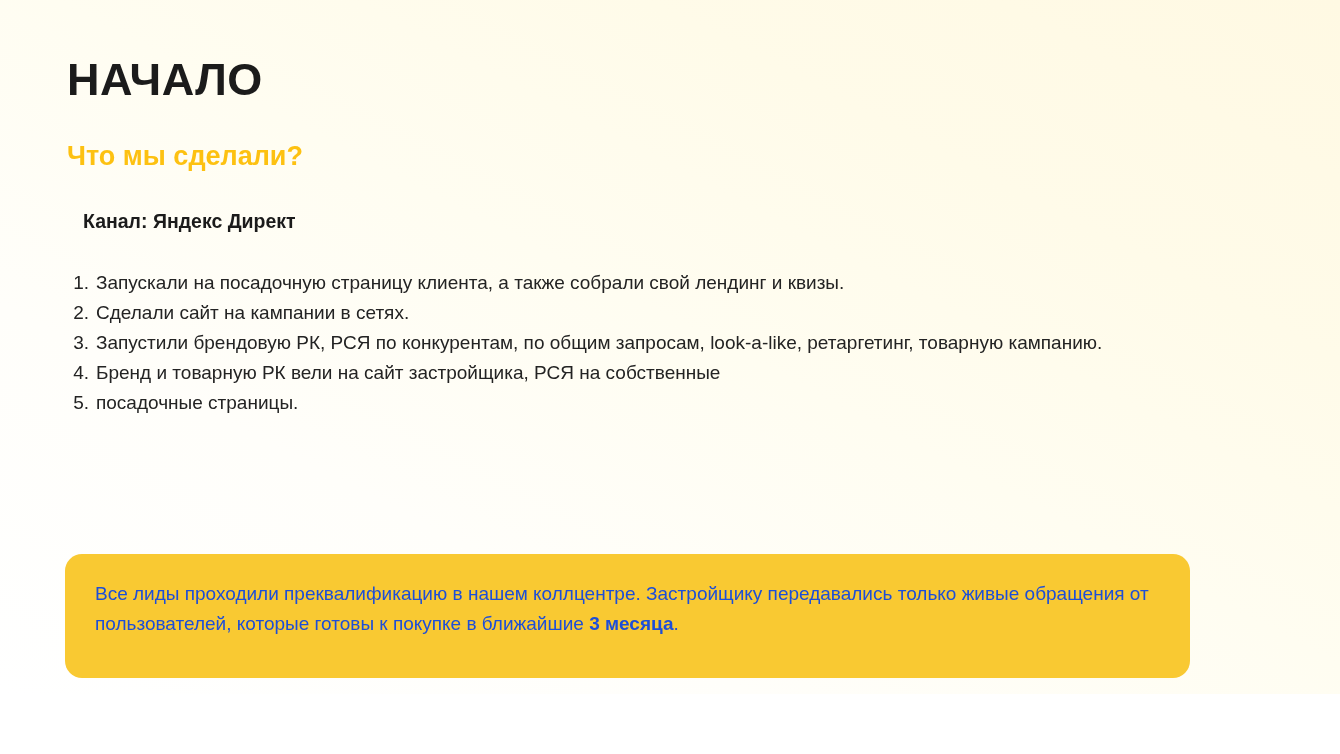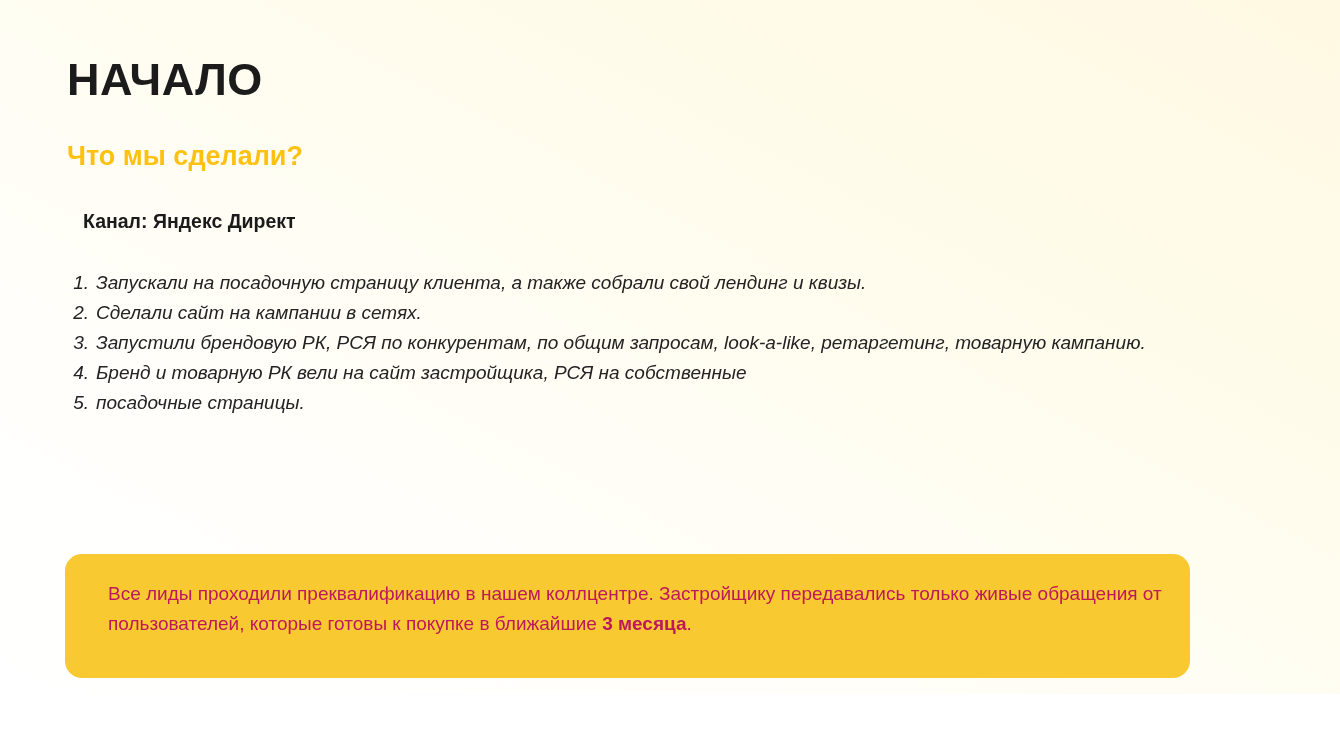--- a/index.html
+++ b/index.html
@@ -69,21 +69,20 @@
   }
 
   
   .steps-list {
     position: absolute;
     left: 67px;
     top: 268px;
     width: 1120px;
     list-style: none;
     counter-reset: step;
-    font-style: italic;
   }
 
   .steps-list li {
     position: relative;
     counter-increment: step;
     padding-left: 29px;
     font-size: 19px;
     line-height: 30px;
     color: #232323;
     font-weight: normal;
@@ -107,26 +106,26 @@
     left: 65px;
     top: 554px;
     width: 1125px;
     height: 124px;
     background: #f9c932;
     border-radius: 17px;
   }
 
   .callout-text {
     position: absolute;
-    left: 43px;
+    left: 30px;
     top: 25px;
     width: 1065px;
     font-size: 19px;
     line-height: 30px;
-    color: #be185d;
+    color: #1d4ed8;
   }
 
   .callout-text b {
     font-weight: bold;
   }
 </style>
 </head>
 <body>
 
 <div class="slide">

